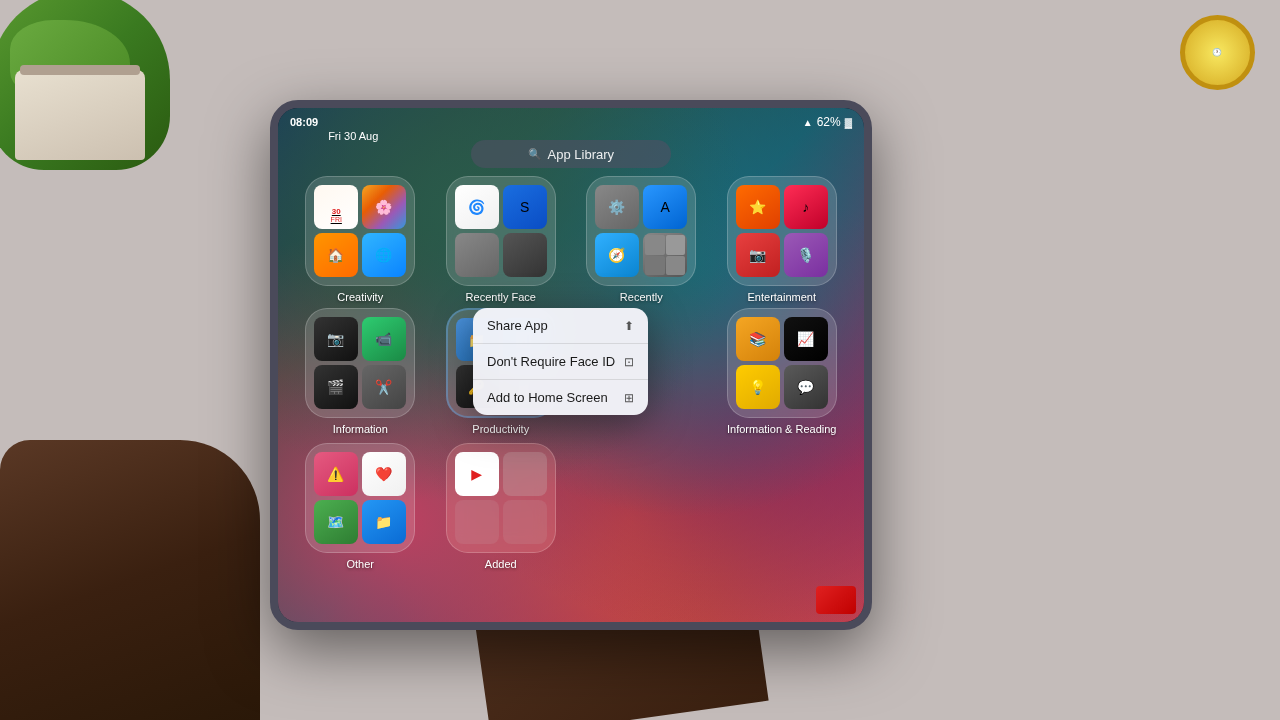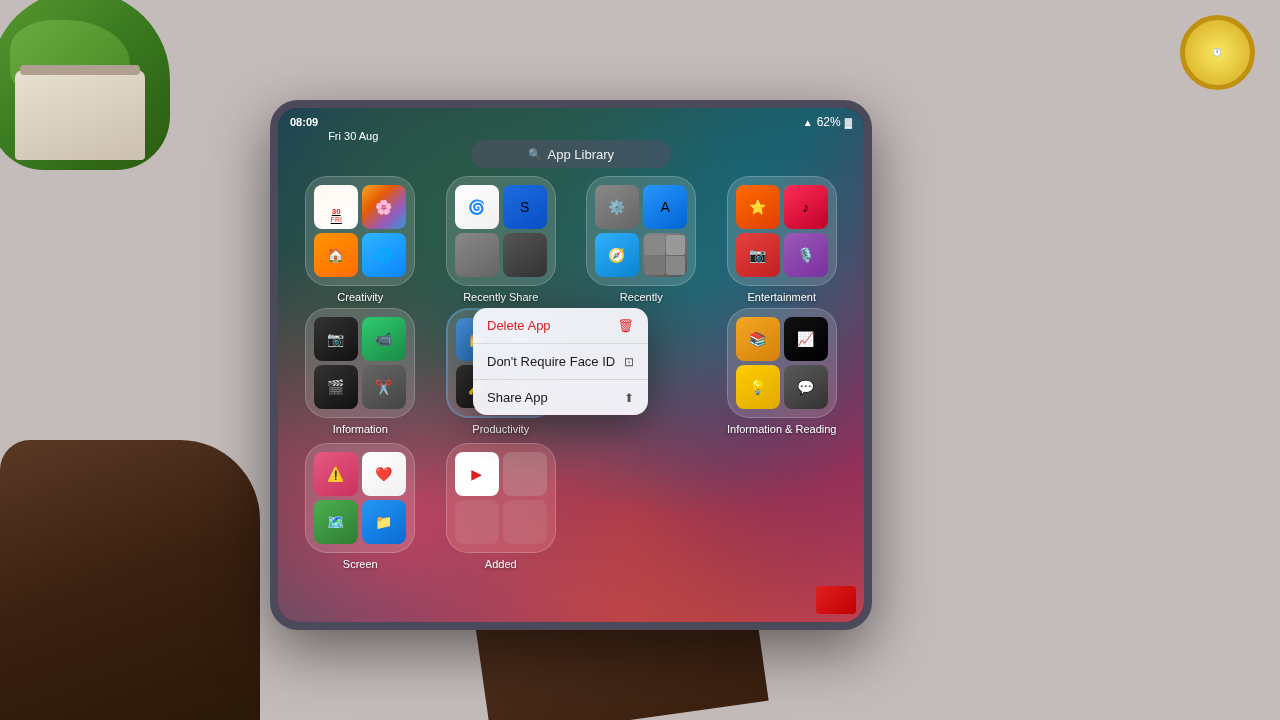--- a/index.html
+++ b/index.html
@@ -289,21 +289,21 @@
             <div style="background:#888;border-radius:2px;"></div>
             <div style="background:#777;border-radius:2px;"></div>
           </div>
           <div class="folder-app-icon" style="background:linear-gradient(145deg,#555,#333);display:grid;grid-template-columns:1fr 1fr;grid-template-rows:1fr 1fr;gap:1px;padding:2px;">
             <div style="background:#666;border-radius:2px;"></div>
             <div style="background:#777;border-radius:2px;"></div>
             <div style="background:#555;border-radius:2px;"></div>
             <div style="background:#444;border-radius:2px;"></div>
           </div>
         </div>
-        <span class="folder-label">Recently Share</span>
+        <span class="folder-label">Recently Face</span>
       </div>
 
       <div class="grid-section app-folder">
         <div class="folder-grid">
           <div class="folder-app-icon fc-settings">
             <span style="font-size:14px;">⚙️</span>
           </div>
           <div class="folder-app-icon fc-appstore">
             <span style="font-size:14px;">A</span>
           </div>
@@ -410,21 +410,21 @@
           <div class="folder-app-icon fc-health">
             <span style="font-size:14px;color:#e02020;">❤️</span>
           </div>
           <div class="folder-app-icon fc-maps">
             <span style="font-size:14px;">🗺️</span>
           </div>
           <div class="folder-app-icon fc-files">
             <span style="font-size:14px;">📁</span>
           </div>
         </div>
-        <span class="folder-label">Screen</span>
+        <span class="folder-label">Other</span>
       </div>
 
       <div class="grid-section app-folder">
         <div class="folder-grid" style="background:rgba(255,150,150,0.25);">
           <div class="folder-app-icon fc-youtube">
             <span style="font-size:14px;color:#e02020;">▶</span>
           </div>
           <div class="folder-app-icon" style="background:rgba(200,180,180,0.3);">
           </div>
           <div class="folder-app-icon" style="background:rgba(200,180,180,0.15);">
@@ -433,30 +433,30 @@
           </div>
         </div>
         <span class="folder-label">Added</span>
       </div>
 
       <div></div>
       <div></div>
     </div>
 
     <div class="context-menu">
-      <div class="context-menu-item delete">
-        <span>Delete App</span>
-        <span style="color:#e02020;font-size:13px;">🗑</span>
+      <div class="context-menu-item">
+        <span>Share App</span>
+        <span style="font-size:12px;color:#555;">⬆</span>
       </div>
       <div class="context-menu-item">
         <span>Don't Require Face ID</span>
         <span style="font-size:12px;color:#555;">⊡</span>
       </div>
       <div class="context-menu-item">
-        <span>Share App</span>
-        <span style="font-size:12px;color:#555;">⬆</span>
+        <span>Add to Home Screen</span>
+        <span style="font-size:12px;color:#555;">⊞</span>
       </div>
     </div>
 
     <div class="corner-thumb"></div>
 
   </div>
 </div>
 
 </body></html>

